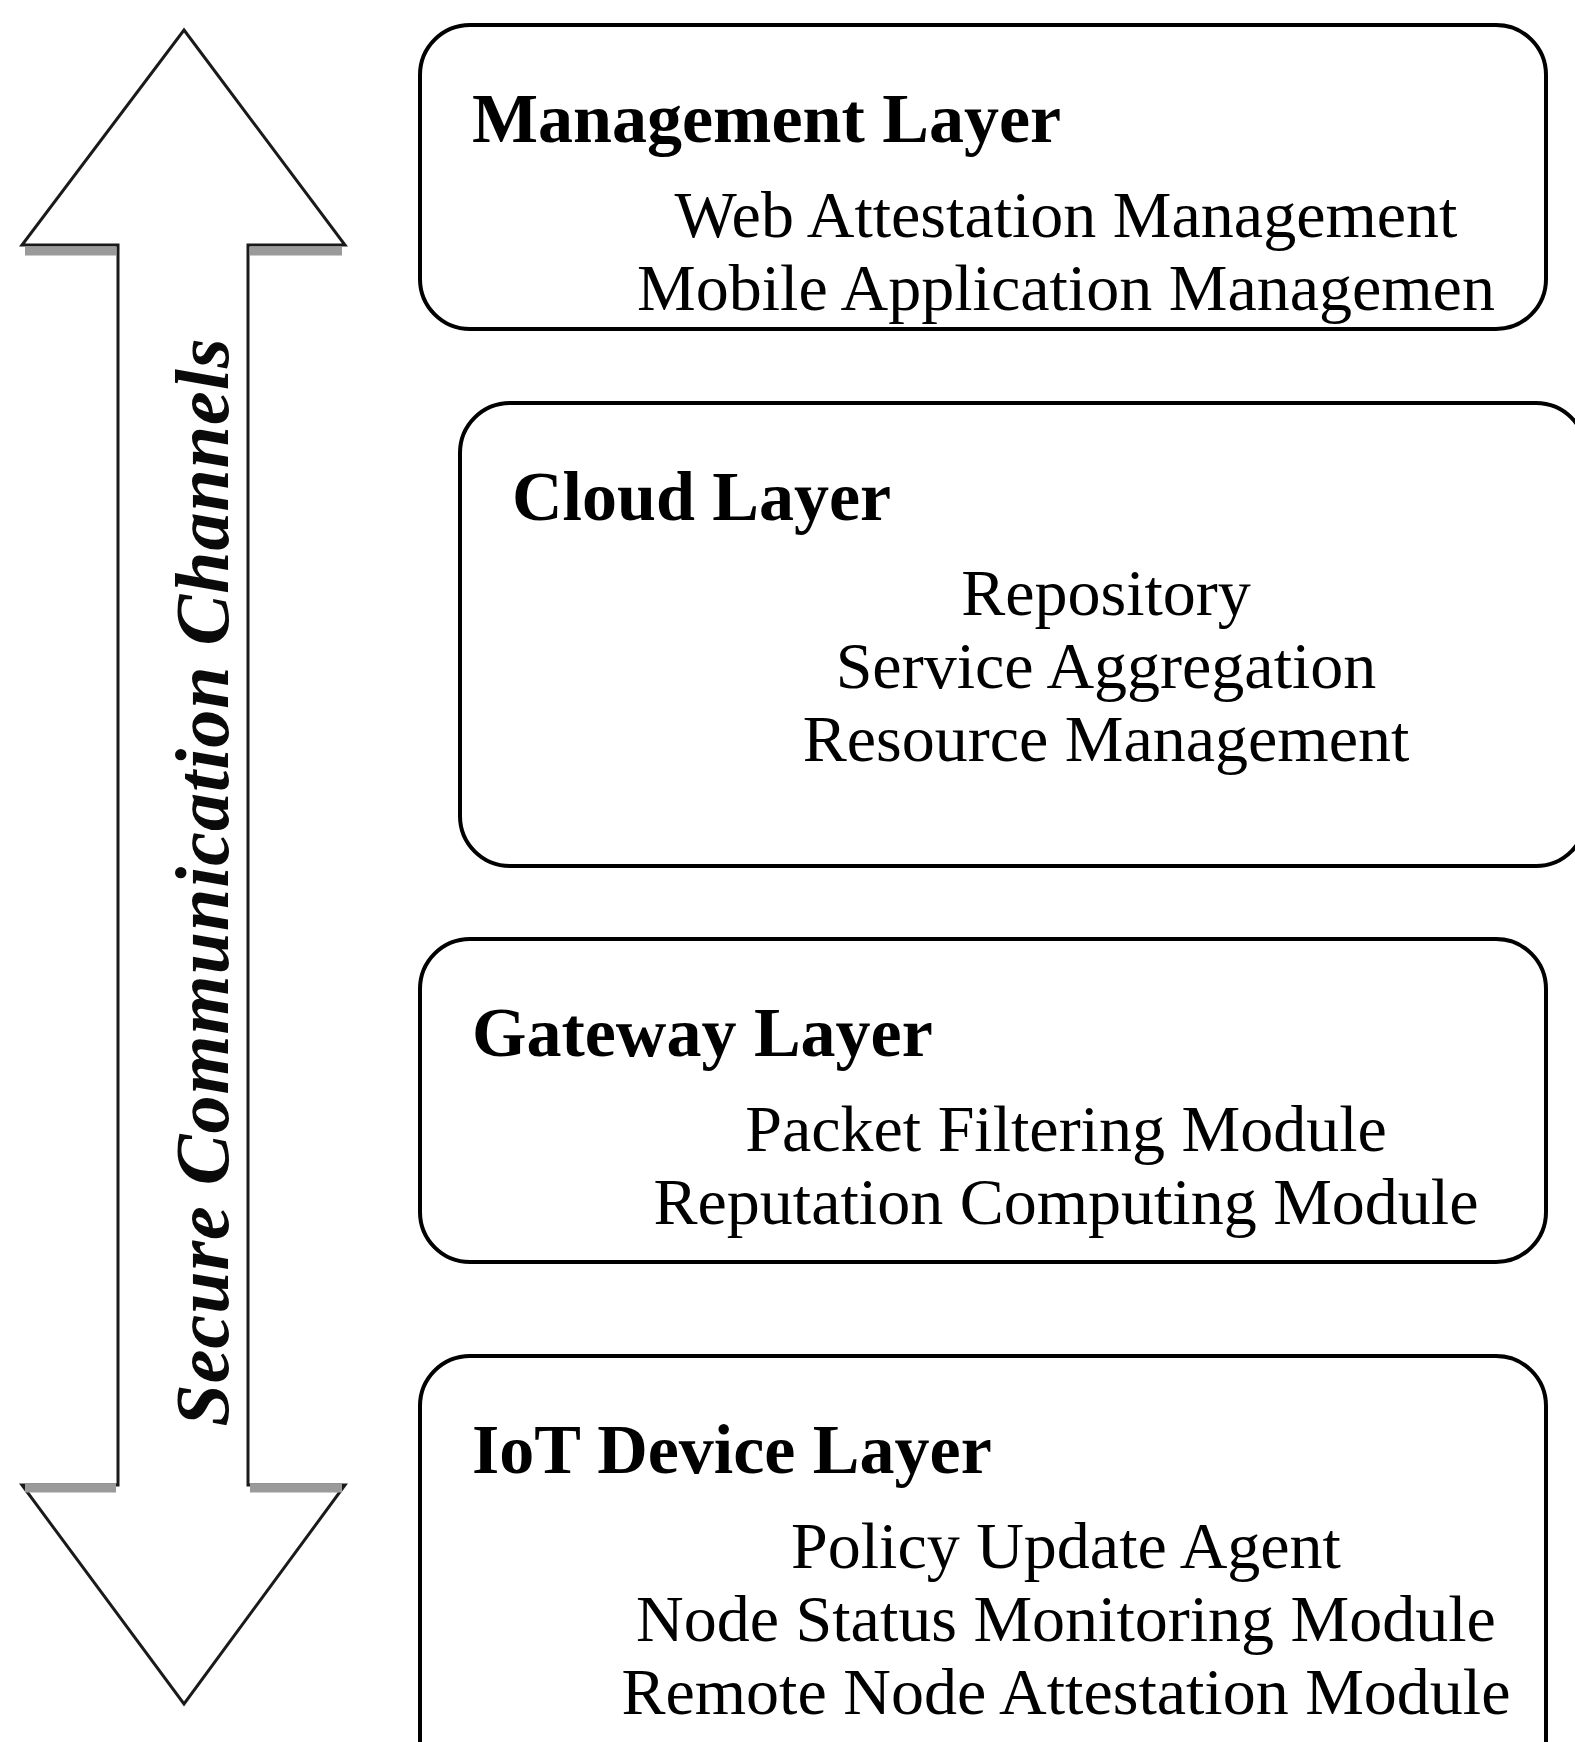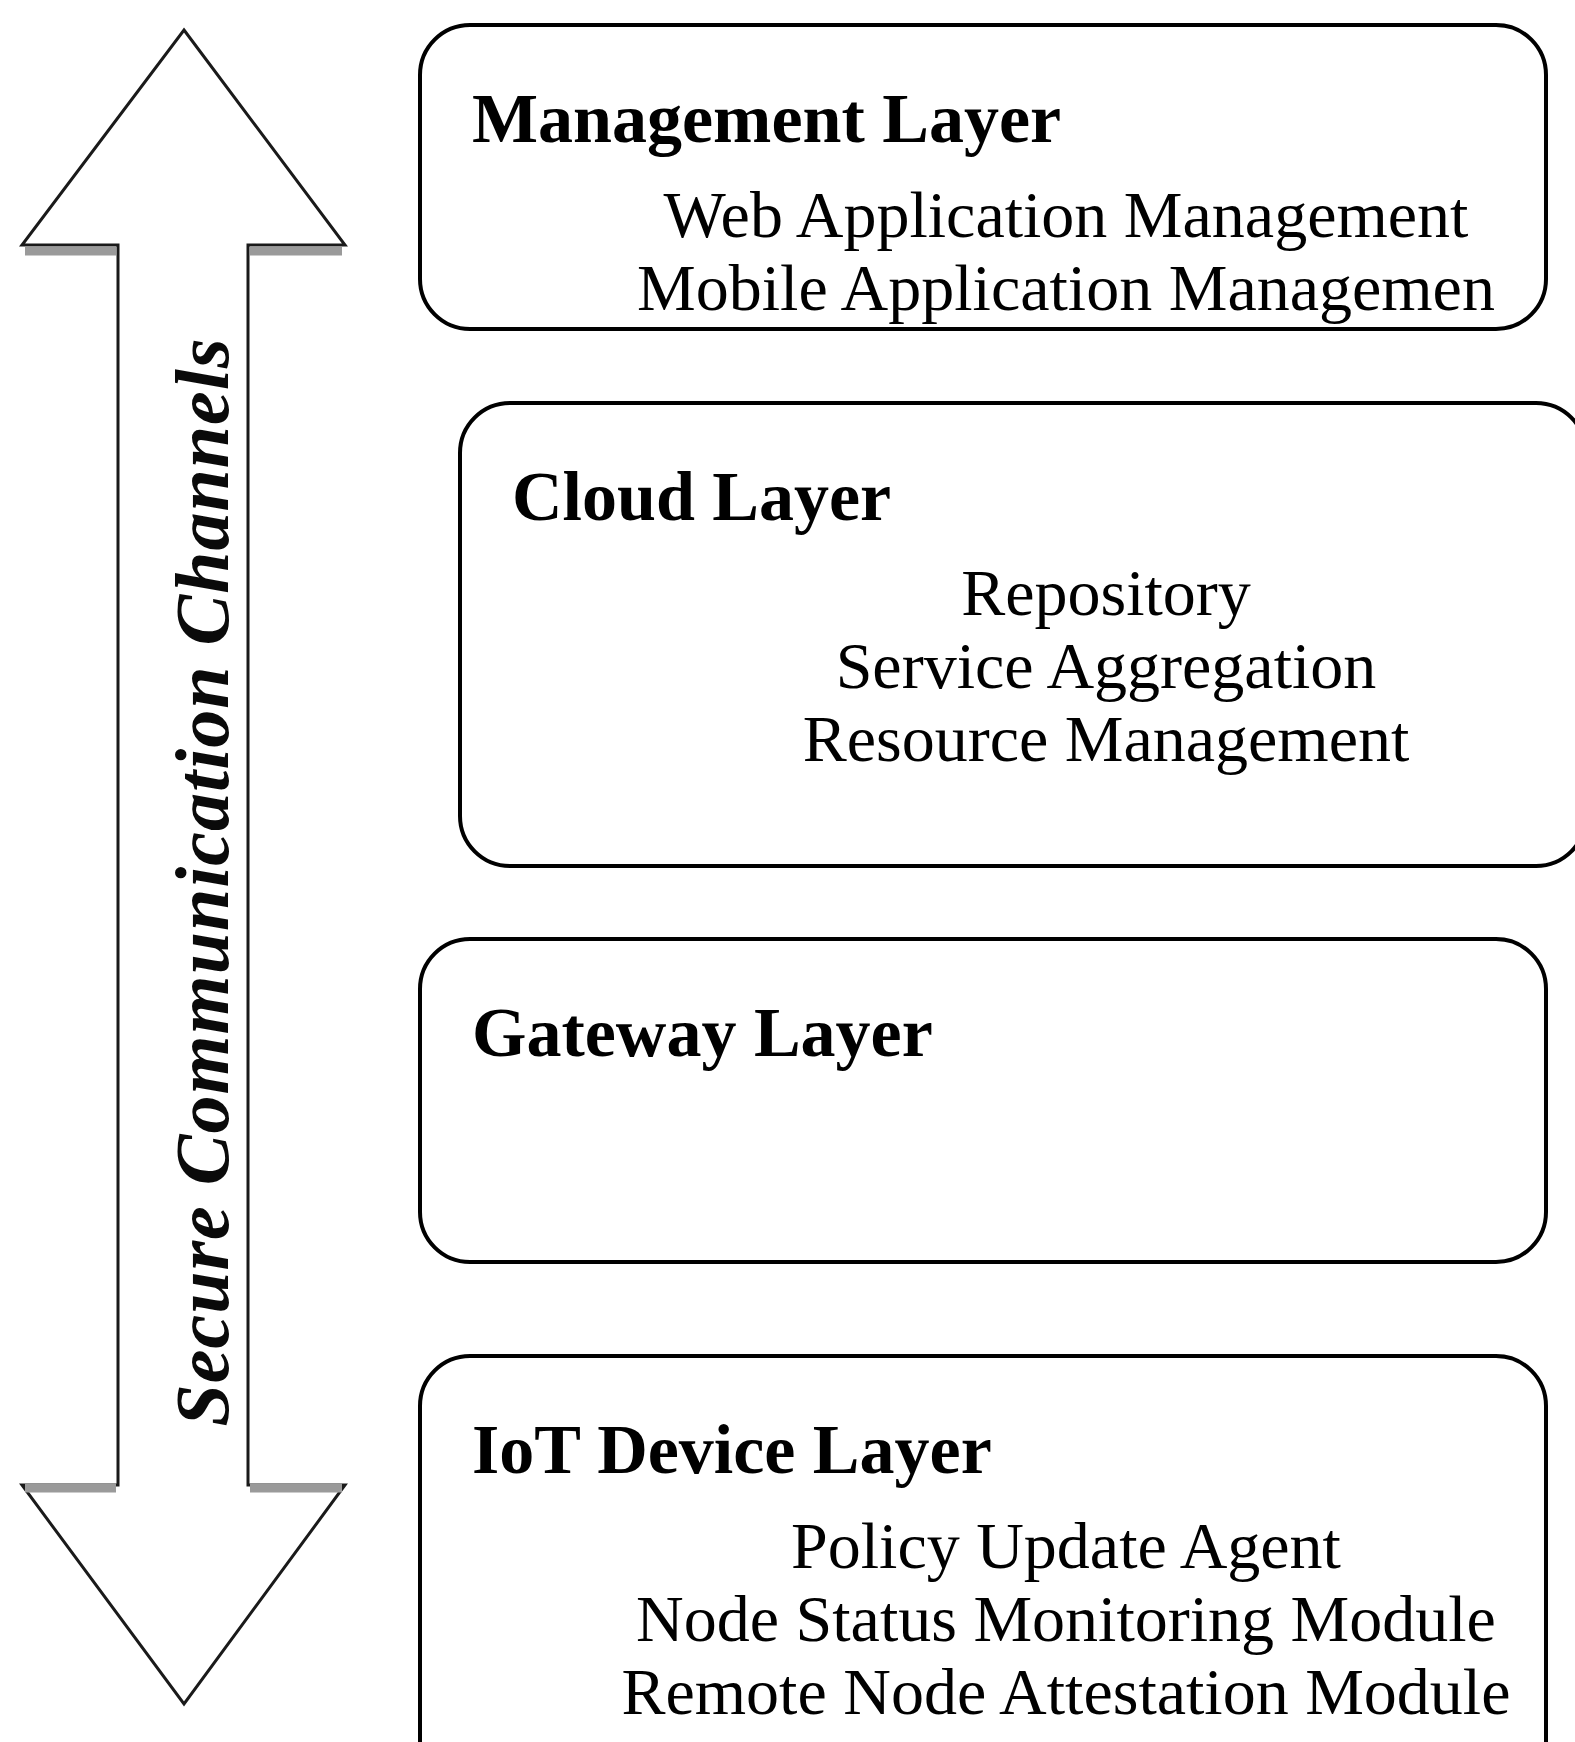--- a/index.html
+++ b/index.html
@@ -85,36 +85,40 @@
       <line x1="234" y1="227" x2="326" y2="227" stroke="#9a9a9a" stroke-width="9"></line>
       <line x1="9" y1="1464" x2="100" y2="1464" stroke="#9a9a9a" stroke-width="9"></line>
       <line x1="234" y1="1464" x2="326" y2="1464" stroke="#9a9a9a" stroke-width="9"></line>
     </svg>
     <div class="arrow-label">Secure Communication Channels</div>
   </div>
 
   <div class="layer-box b1">
     <div class="layer-title">Management Layer</div>
     <div class="layer-items">
-      <div class="layer-item">Web Application Management</div>
+      <div class="layer-item">Web Attestation Management</div>
       <div class="layer-item">Mobile Application Managemen</div>
     </div>
   </div>
 
   <div class="layer-box b2">
     <div class="layer-title">Cloud Layer</div>
     <div class="layer-items">
       <div class="layer-item">Repository</div>
       <div class="layer-item">Service Aggregation</div>
       <div class="layer-item">Resource Management</div>
     </div>
   </div>
 
   <div class="layer-box b3">
     <div class="layer-title">Gateway Layer</div>
+    <div class="layer-items">
+      <div class="layer-item">Packet Filtering Module</div>
+      <div class="layer-item">Reputation Computing Module</div>
+    </div>
   </div>
 
   <div class="layer-box b4">
     <div class="layer-title">IoT Device Layer</div>
     <div class="layer-items">
       <div class="layer-item">Policy Update Agent</div>
       <div class="layer-item">Node Status Monitoring Module</div>
       <div class="layer-item">Remote Node Attestation Module</div>
     </div>
   </div>

